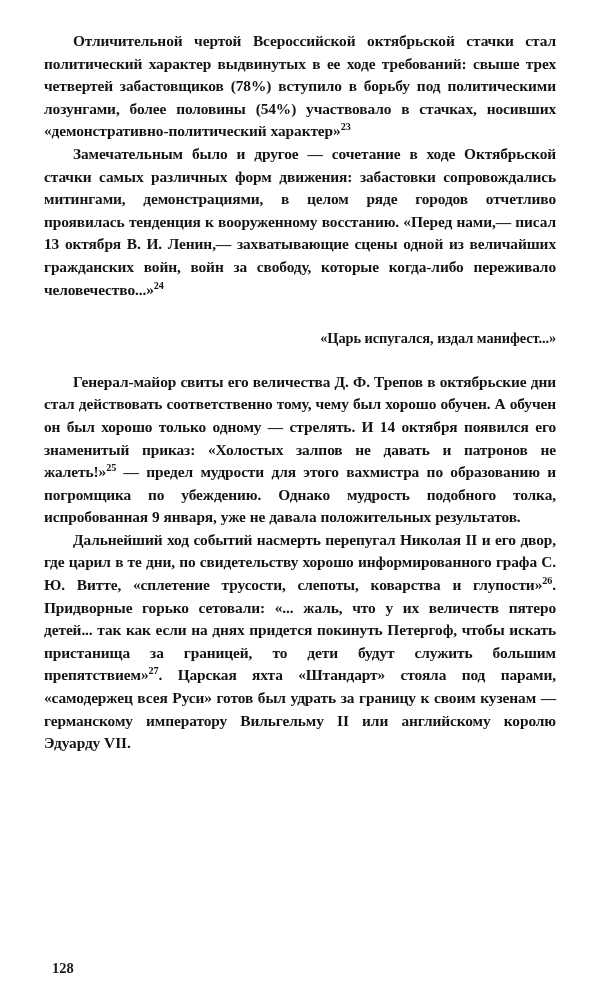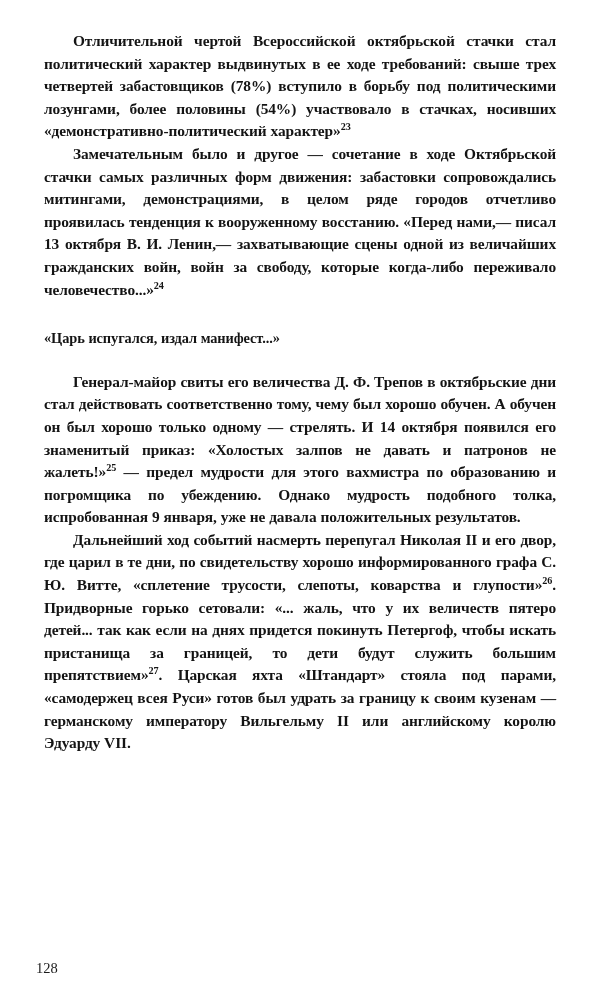--- a/index.html
+++ b/index.html
@@ -39,37 +39,37 @@
     text-align: justify;
   }
   p.para.noindent {
     text-indent: 0;
   }
   .section-heading {
     font-size: 14.4px;
     font-weight: 700;
     margin: 0;
     padding: 0;
-    text-align: left;
+    text-align: right;
     letter-spacing: -0.1px;
   }
   .gap-before-heading { height: 26px; }
   .gap-after-heading { height: 21px; }
   sup {
     font-size: 10.2px;
     vertical-align: super;
     line-height: 0;
     font-weight: 600;
   }
   .folio {
     position: absolute;
-    left: 36px;
+    left: 52px;
     bottom: 30px;
     font-size: 14.5px;
-    font-weight: 400;
+    font-weight: 700;
     letter-spacing: 0px;
   }
 </style>
 </head>
 <body>
 
 <div class="page">
 
   <div class="body-text">
 

